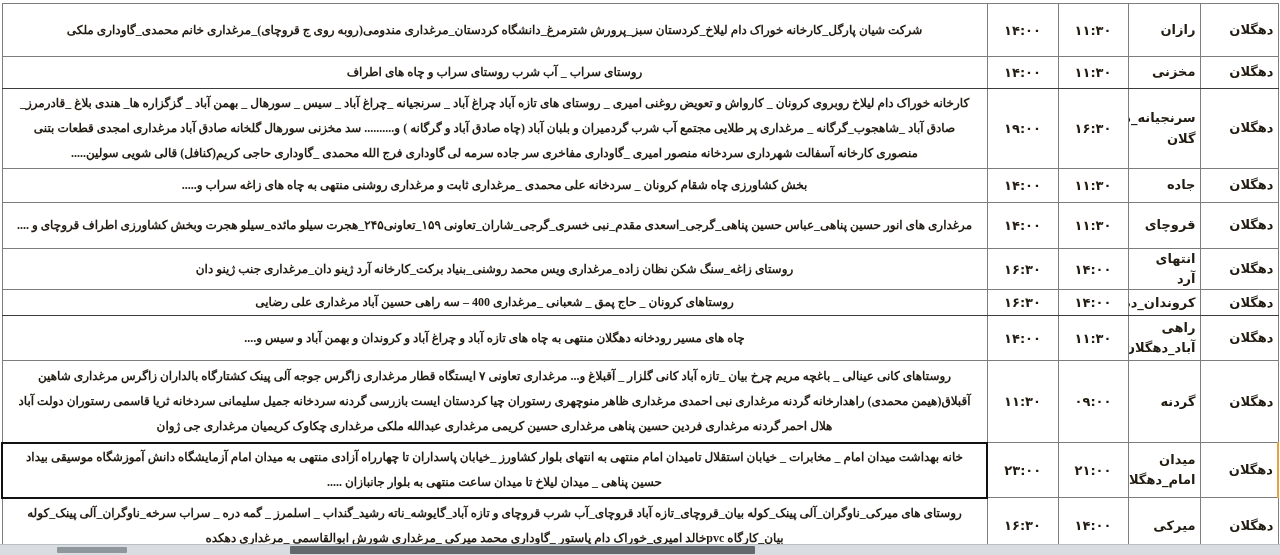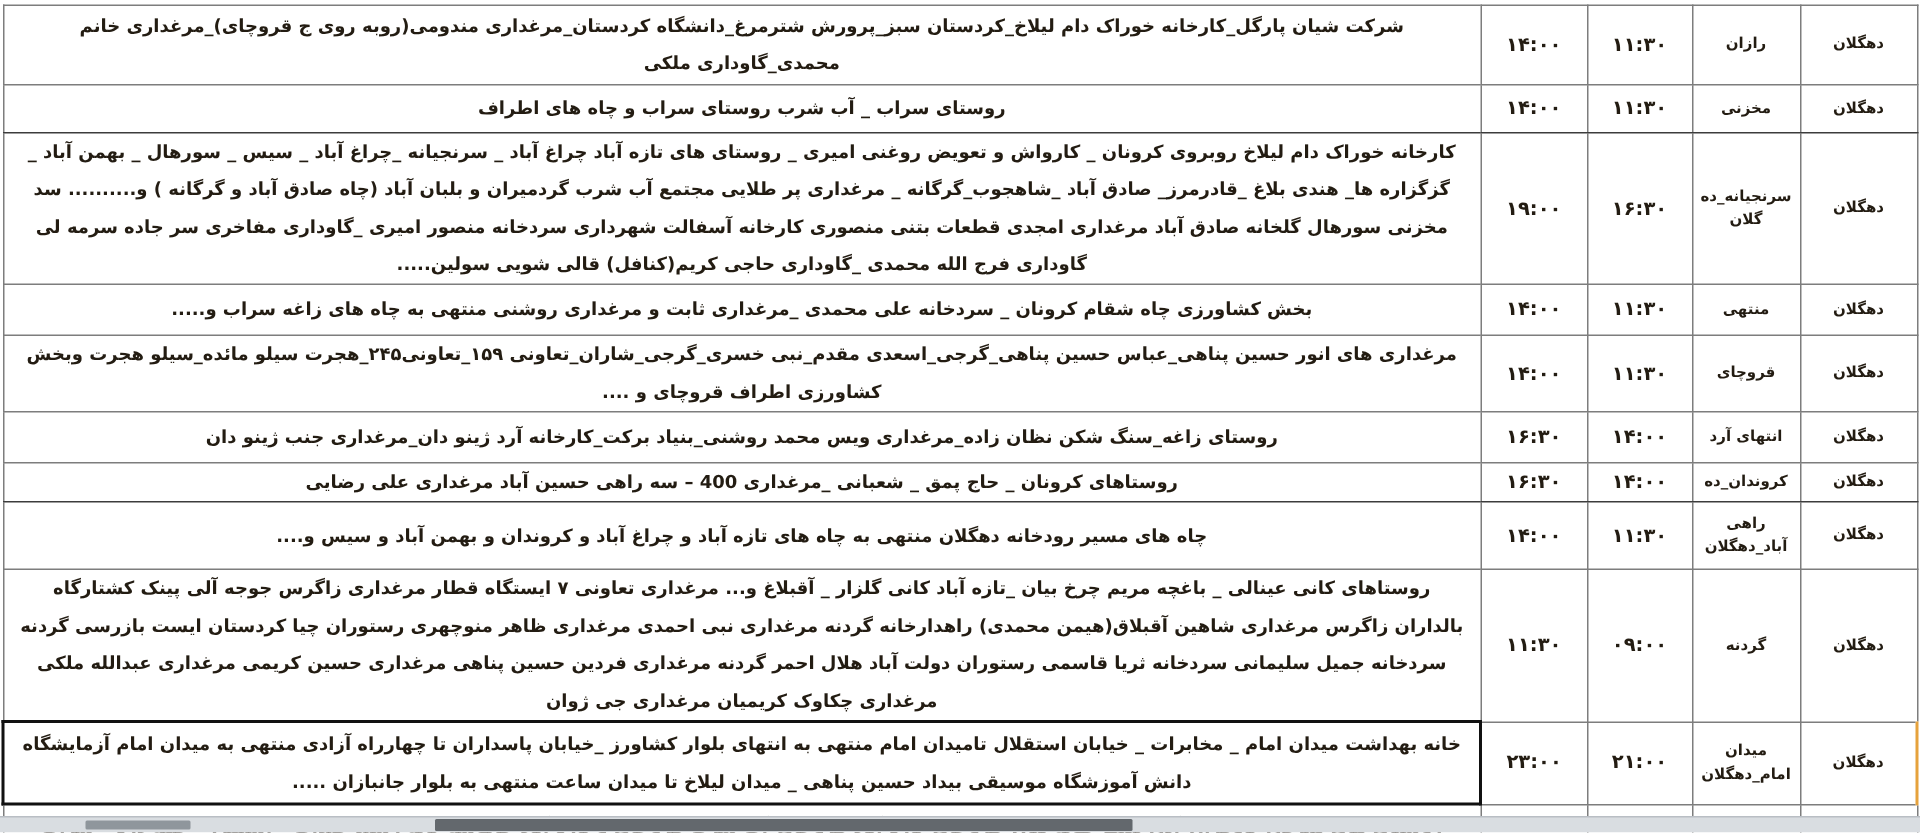--- a/index.html
+++ b/index.html
@@ -18,23 +18,23 @@
     box-sizing:border-box;
     text-align:center;vertical-align:middle;
     font-weight:bold;color:#231c12;
     overflow:hidden;
     padding:0 4px;
   }
   col.c-district{width:78px;}
   col.c-area{width:72px;}
   col.c-from{width:70px;}
   col.c-to{width:71px;}
-  td.district,td.area{font-size:10px;line-height:1.55;}
+  td.district,td.area{font-size:13px;line-height:1.55;text-align:right;}
   td.t{font-size:13px;direction:ltr;letter-spacing:.5px;}
-  td.desc{font-size:12px;line-height:25px;padding:0 10px;}
+  td.desc{font-size:12px;line-height:25px;padding:0 10px;font-family:Liberation Serif, serif;}
   
   tr.dark-edges td{border-top-color:#3c3c3c;border-bottom-color:#3c3c3c;}
   
   td.sel-desc{border:2px solid #111111;text-align:center;}
   td.active-edge{border-left:1px solid #7d7d7d;border-right:2px solid #e6a23c;}
   
   .bottom-strip{
     position:absolute;left:0;right:0;bottom:0;height:10px;
     background:#d9dde1;border-top:1px solid #b9bec4;
   }
@@ -76,21 +76,21 @@
         </tr>
         <tr style="height: 80px;">
           <td class="district">دهگلان</td>
           <td class="area">سرنجیانه_ده گلان</td>
           <td class="t">۱۶:۳۰</td>
           <td class="t">۱۹:۰۰</td>
           <td class="desc">کارخانه خوراک دام لیلاخ روبروی کرونان _ کارواش و تعویض روغنی امیری _ روستای های تازه آباد چراغ آباد _ سرنجیانه _چراغ آباد _ سیس _ سورهال _ بهمن آباد _ گزگزاره ها_ هندی بلاغ _قادرمرز_ صادق آباد _شاهجوب_گرگانه _ مرغداری پر طلایی مجتمع آب شرب گردمیران و بلبان آباد (چاه صادق آباد و گرگانه ) و.......... سد مخزنی سورهال گلخانه صادق آباد مرغداری امجدی قطعات بتنی منصوری کارخانه آسفالت شهرداری سردخانه منصور امیری _گاوداری مفاخری سر جاده سرمه لی گاوداری فرج الله محمدی _گاوداری حاجی کریم(کنافل) قالی شویی سولین.....</td>
         </tr>
         <tr style="height: 34px;">
           <td class="district">دهگلان</td>
-          <td class="area">منتهی</td>
+          <td class="area">جاده</td>
           <td class="t">۱۱:۳۰</td>
           <td class="t">۱۴:۰۰</td>
           <td class="desc">بخش کشاورزی چاه شقام کرونان _ سردخانه علی محمدی _مرغداری ثابت و مرغداری روشنی منتهی به چاه های زاغه سراب و.....</td>
         </tr>
         <tr style="height: 46px;">
           <td class="district">دهگلان</td>
           <td class="area">قروچای</td>
           <td class="t">۱۱:۳۰</td>
           <td class="t">۱۴:۰۰</td>
           <td class="desc">مرغداری های انور حسین پناهی_عباس حسین پناهی_گرجی_اسعدی مقدم_نبی خسری_گرجی_شاران_تعاونی ۱۵۹_تعاونی۲۴۵_هجرت سیلو مائده_سیلو هجرت وبخش کشاورزی اطراف قروچای و ....</td>

